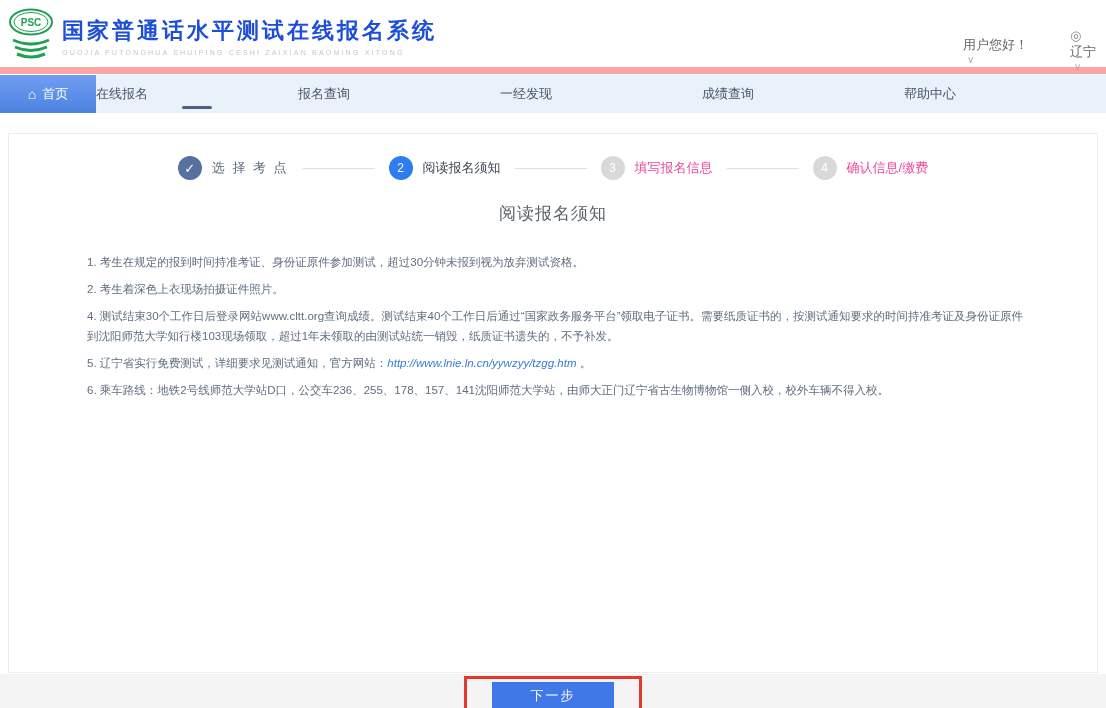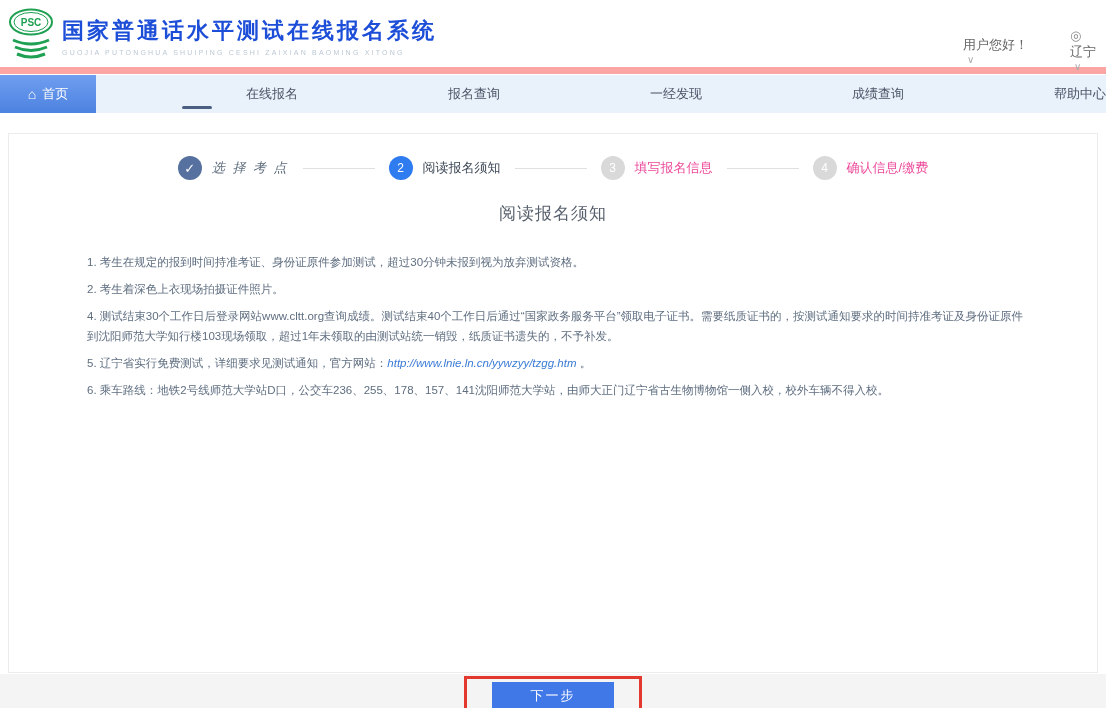--- a/index.html
+++ b/index.html
@@ -24,35 +24,35 @@
 
   
   .nav { position:absolute; left:0; top:75px; width:1106px; height:38px; background:#e9f1fa; display:flex; align-items:stretch; }
   .nav-home {
     width:96px; display:flex; align-items:center; justify-content:center; gap:6px;
     background:linear-gradient(180deg,#6f9ef0,#4c82e0); color:#fff; font-size:13px;
     position:relative; cursor:pointer;
   }
   .home-ico { font-size:14px; line-height:1; }
   .nav-rest { flex:1; display:flex; }
-  .nav-item { flex:1; display:flex; align-items:center; justify-content:flex-end; font-size:13px; color:#4a5568; position:relative; cursor:pointer; }
+  .nav-item { flex:1; display:flex; align-items:center; justify-content:flex-start; font-size:13px; color:#4a5568; position:relative; cursor:pointer; }
   .nav-item .underline { position:absolute; bottom:4px; left:50%; transform:translateX(-50%); width:30px; height:3px; background:#4a5f82; border-radius:2px; }
 
   
   .card { position:absolute; left:8px; top:133px; width:1090px; height:540px; background:#fff; border:1px solid #ececec; }
 
   
   .stepper { position:absolute; left:0; top:22px; width:100%; display:flex; align-items:center; justify-content:center; }
   .step { display:flex; align-items:center; }
   .circle { width:24px; height:24px; border-radius:50%; display:flex; align-items:center; justify-content:center; color:#fff; font-size:12px; }
   .circle.done { background:#56719f; font-size:13px; }
   .circle.current { background:#2f7bf0; }
   .circle.pending { background:#d9d9d9; }
   .step-label { margin-left:10px; font-size:13px; }
-  .lbl-done { color:#5d6b7c; letter-spacing:2px;font-style:italic; }
+  .lbl-done { color:#5d6b7c; letter-spacing:2px; }
   .lbl-current { color:#3c4654; }
   .lbl-pending { color:#ec4899; }
   .connector { width:72px; height:1px; background:#e0e0e0; margin:0 14px; }
 
   
   .page-title { position:absolute; top:68px; width:100%; text-align:center; font-size:17px; color:#565f6b; letter-spacing:1px; }
   .notices { position:absolute; left:78px; top:118px; width:945px; font-size:11.5px; color:#5f6e80; line-height:20px; }
   .notice { margin-bottom:7px; }
   .notice a, .notice .link { color:#3a7bd5; text-decoration:none; cursor:pointer;font-style:italic; }
 

